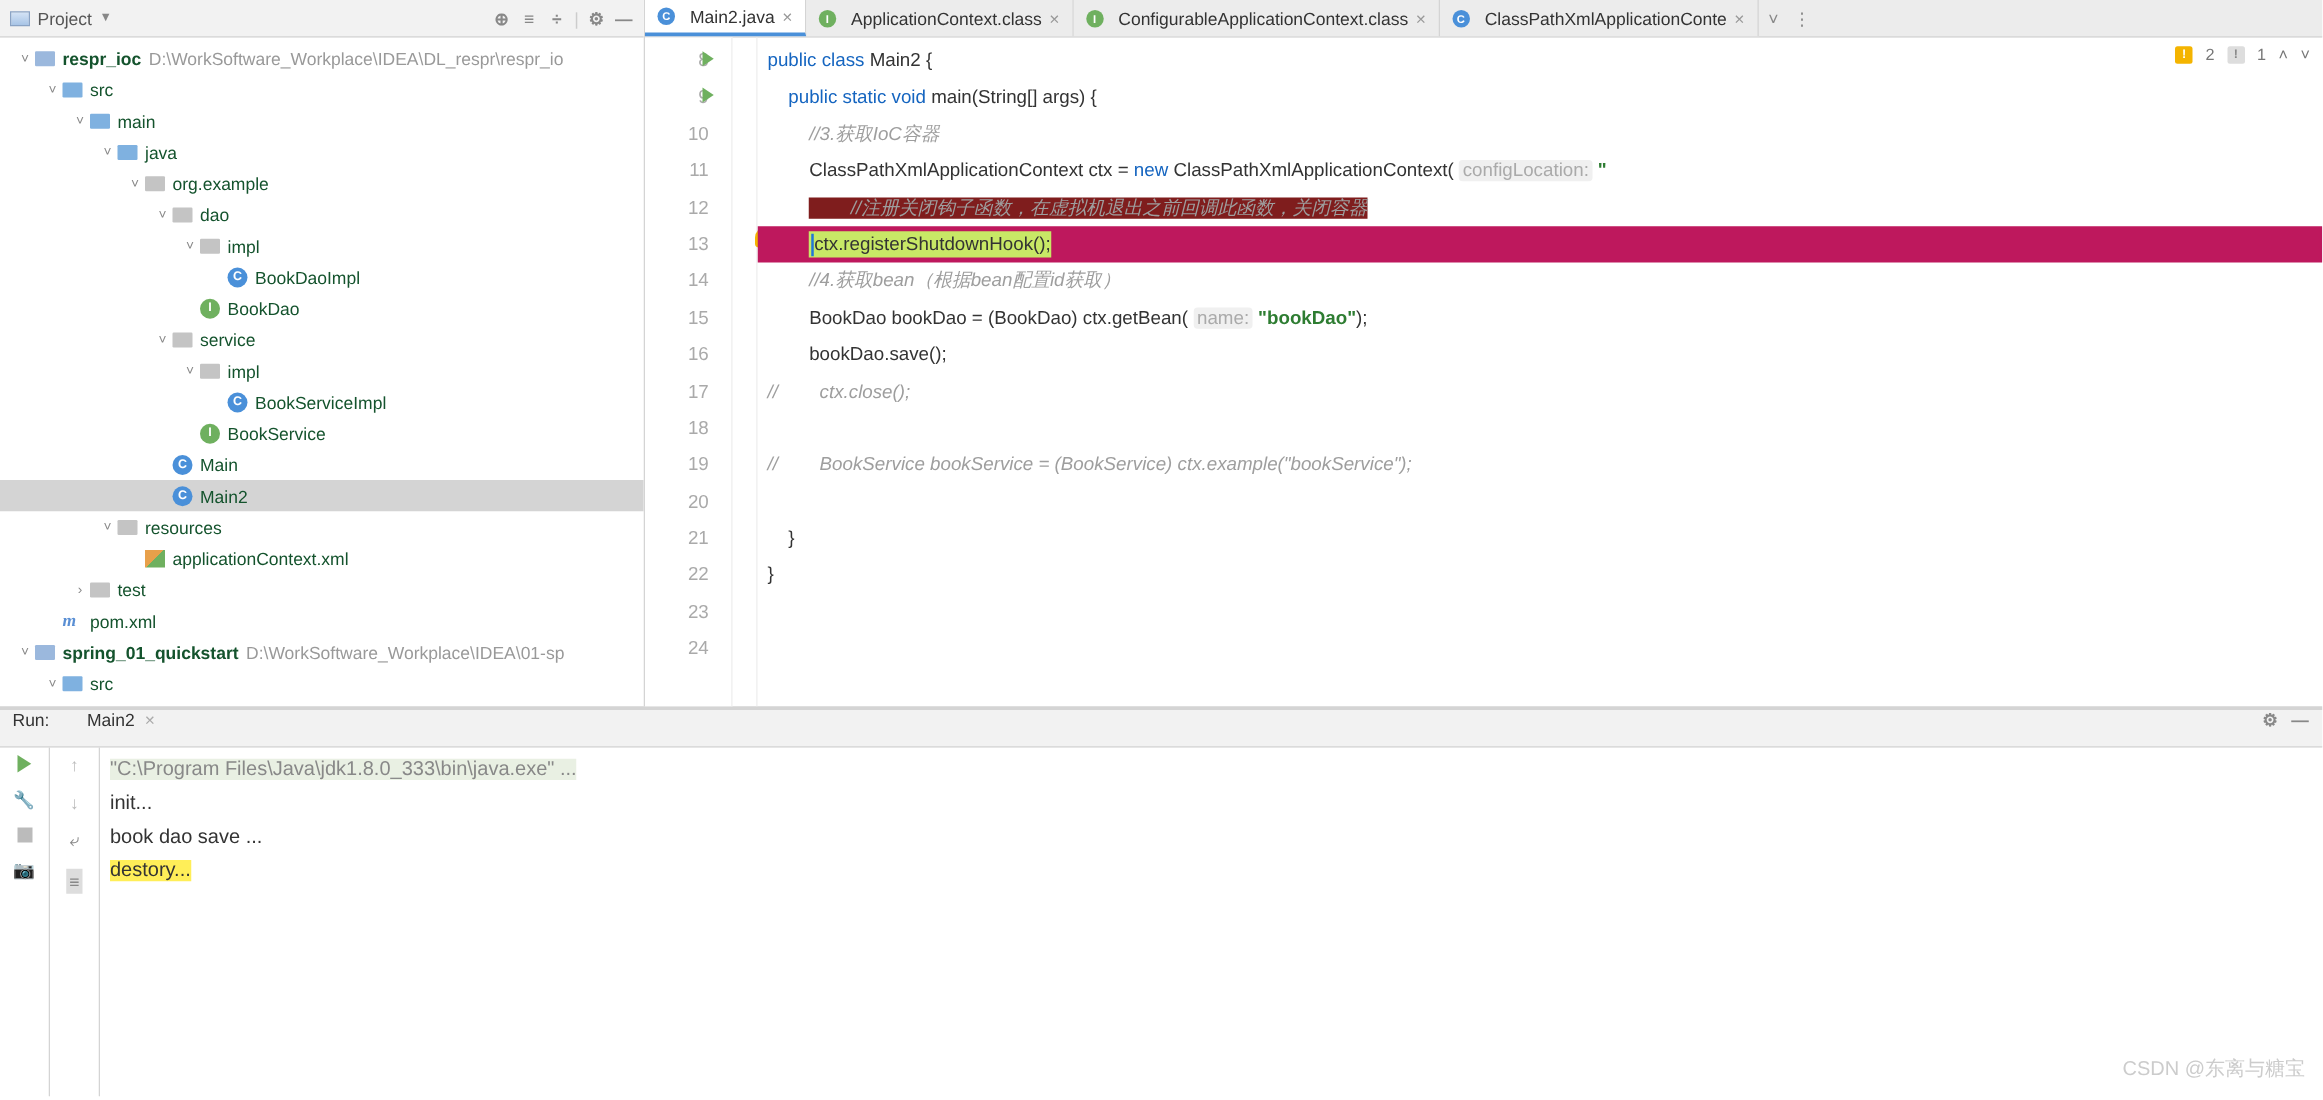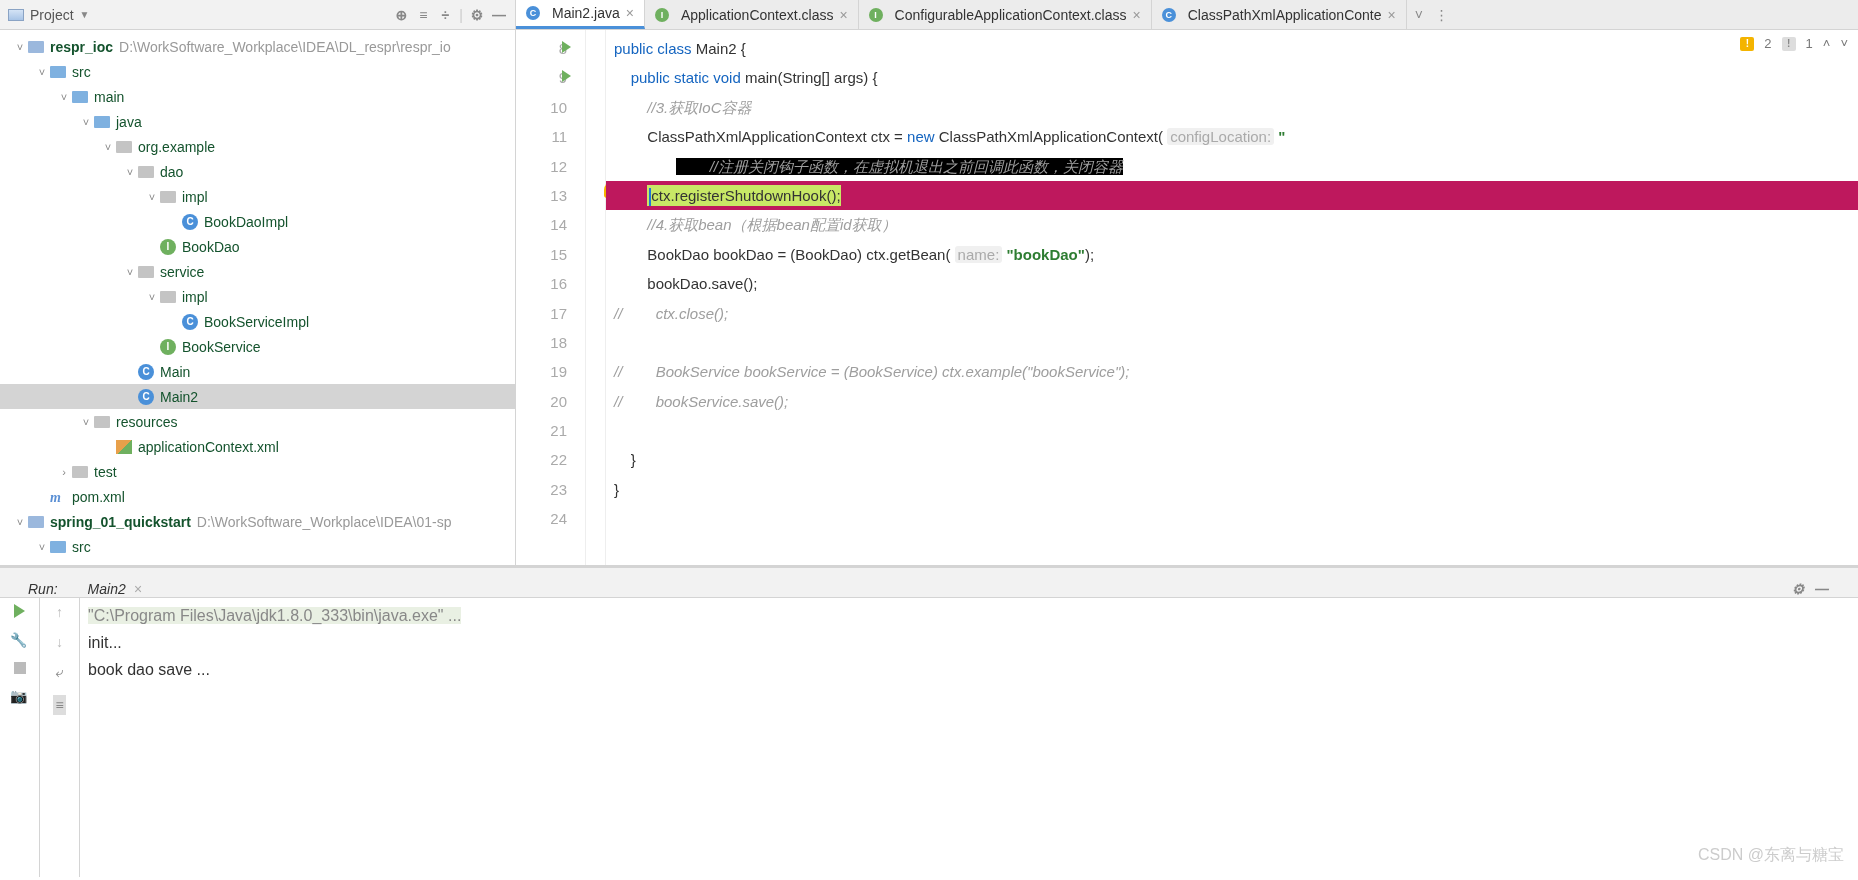--- a/index.html
+++ b/index.html
@@ -40,30 +40,30 @@
 .gutter .ln { height:29.4px; line-height:29.4px; padding-right:18px; position:relative; }
 .gutter .run { position:absolute; left:46px; top:7px; width:0; height:0; border-left:9px solid #6fb05f; border-top:6px solid transparent; border-bottom:6px solid transparent; }
 .fold-col { width:20px; border-right:1px solid #eee; }
 .code { flex:1; padding-top:4px; overflow:hidden; position:relative; }
 .code .row { height:29.4px; line-height:29.4px; white-space:pre; padding-left:8px; }
 .code .row.hl { background:#be185d; }
 .kw { color:#1565c0; }
 .str { color:#2e7d32; font-weight:bold; }
 .cmt { color:#9e9e9e; font-style:italic; }
 .hint { color:#aaa; background:#f0f0f0; padding:0 3px; border-radius:3px; font-style:normal; }
-.hly { background:#000000;margin-left:29px; }
+.hly { background:#7f1d1d; }
 .hlg { background:#c8e866; }
 .bulb { position:absolute; left:88px; top:152px; width:16px; height:16px; background:#f4b400; border-radius:50% 50% 20% 20%; }
 .insp { position:absolute; right:10px; top:6px; display:flex; gap:10px; align-items:center; font-family:sans-serif; font-size:13px; color:#777; }
 .sev { display:inline-flex; align-items:center; justify-content:center; width:14px; height:14px; border-radius:2px; color:#fff; font-size:10px; font-weight:bold; }
 .sev.warn { background:#f4b400; }
 .caret-blue { display:inline-block; width:2px; height:18px; background:#2076d8; vertical-align:middle; margin-left:2px; }
 
 .bottom { border-top:3px solid #d4d4d4; height:312px; display:flex; flex-direction:column; }
-.run-hdr { height:30px; display:flex; align-items:flex-end; padding:0 28px; gap:8px; border-bottom:1px solid #d4d4d4; background:#f2f2f2;font-style:italic; }
+.run-hdr { height:30px; display:flex; align-items:flex-start; padding:0 10px; gap:8px; border-bottom:1px solid #d4d4d4; background:#f2f2f2; }
 .run-body { flex:1; display:flex; }
 .run-tools { width:40px; border-right:1px solid #d4d4d4; display:flex; flex-direction:column; align-items:center; padding-top:6px; gap:14px; }
 .run-tools2 { width:40px; border-right:1px solid #d4d4d4; display:flex; flex-direction:column; align-items:center; padding-top:6px; gap:14px; }
 .run-out { flex:1; padding:4px 8px; font-family:Consolas,monospace; font-size:16px; line-height:27px; color:#333; }
 .run-out .cmd { background:#e9f0e3; color:#888; }
 .run-out .dest { background:#ffee58; }
 .play { width:0; height:0; border-left:11px solid #6fb05f; border-top:7px solid transparent; border-bottom:7px solid transparent; }
 .stop { width:12px; height:12px; background:#bbb; }
 .wm { position:absolute; right:14px; bottom:14px; color:#ccc; font-size:16px; z-index:50; }
 </style>
@@ -255,21 +255,20 @@
         <div class="row"><span class="cmt">        //3.获取IoC容器</span></div>
         <div class="row"><span>        ClassPathXmlApplicationContext ctx = </span><span class="kw">new</span><span> ClassPathXmlApplicationContext( </span><span class="hint">configLocation:</span><span class="str"> "</span></div>
         <div class="row">        <span class="hly cmt" style="font-style:italic">        //注册关闭钩子函数，在虚拟机退出之前回调此函数，关闭容器</span></div>
         <div class="row hl">        <span class="hlg" style="padding:2px 0"><span class="caret-blue"></span>ctx.registerShutdownHook();</span></div>
         <div class="row"><span class="cmt">        //4.获取bean（根据bean配置id获取）</span></div>
         <div class="row"><span>        BookDao bookDao = (BookDao) ctx.getBean( </span><span class="hint">name:</span> <span class="str">"bookDao"</span><span>);</span></div>
         <div class="row">        bookDao.save();</div>
         <div class="row"><span class="cmt">//        ctx.close();</span></div>
         <div class="row"></div>
         <div class="row"><span class="cmt">//        BookService bookService = (BookService) ctx.example("bookService");</span></div>
-        <div class="row"><span class="cmt">//        bookService.save();</span></div>
         <div class="row"></div>
         <div class="row">    }</div>
         <div class="row">}</div>
         <div class="row"></div>
       </div>
     </div>
   </div>
 </div>
 
 <div class="bottom">
@@ -292,18 +291,19 @@
     <div class="run-tools2">
       <span style="color:#bbb">↑</span>
       <span style="color:#bbb">↓</span>
       <span style="color:#888">⤶</span>
       <span style="color:#888;background:#ddd;padding:2px">≡</span>
     </div>
     <div class="run-out">
       <div><span class="cmd">"C:\Program Files\Java\jdk1.8.0_333\bin\java.exe" ...</span></div>
       <div>init...</div>
       <div>book dao save ...</div>
+      <div><span class="dest">destory...</span></div>
       <div></div>
     </div>
   </div>
 </div>
 
 <div class="wm">CSDN @东离与糖宝</div>
 
 </body></html>

